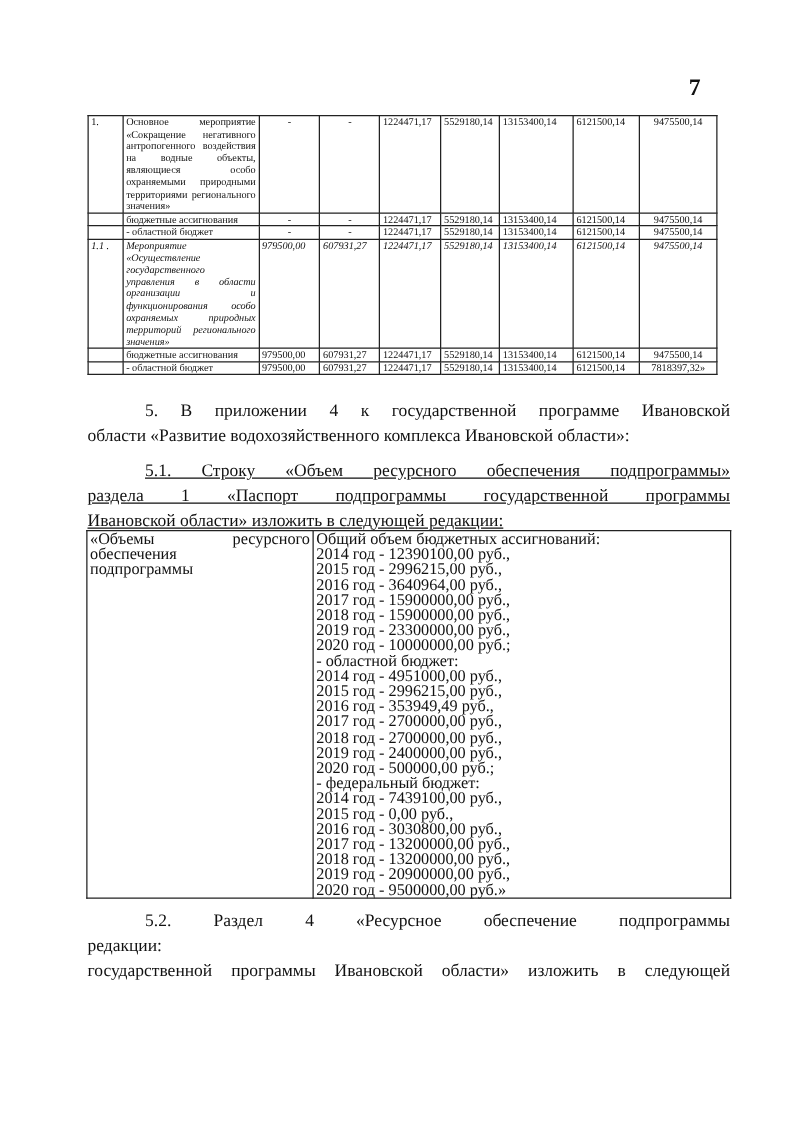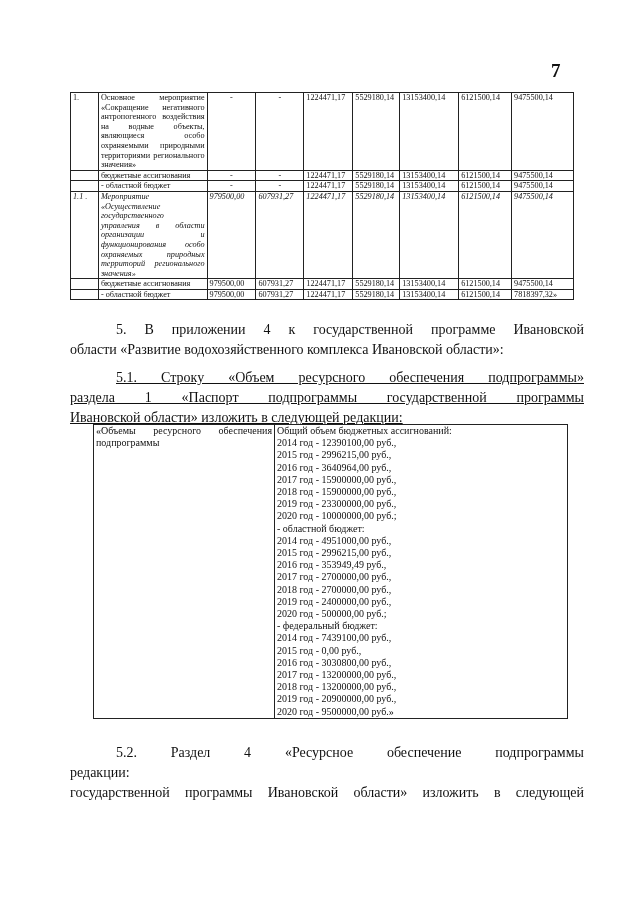--- a/index.html
+++ b/index.html
@@ -8,30 +8,30 @@
   .page-num { position: absolute; left: 551px; top: 60px; font-size: 19px; font-weight: bold; }
 
   table { border-collapse: collapse; position: absolute; }
   td { border: 1px solid #222; padding: 0 2px; vertical-align: top; }
 
   #t1 { left: 70px; top: 92px; width: 504px; font-size: 8.2px; line-height: 9.6px; }
   #t1 td { height: 9px; white-space: nowrap; }
   #t1 td.desc { white-space: normal; text-align: justify; margin-left: 32px; }
   #t1 td.num { text-align: left; }
   #t1 td.dash { text-align: center; }
-  #t1 td.n9 { }
+  #t1 td.n9 { text-align: center; }
   #t1 tr.big1 td { height: 76px; }
   #t1 tr.big2 td { height: 86px; font-style: italic; }
 
   .para { position: absolute; left: 70px; width: 514px; font-size: 14px; line-height: 20px; text-align: justify; }
   .para .line { display: block; text-align-last: justify; }
   .para .line.last { text-align-last: left; }
   .ind { padding-left: 46px; }
 
-  #t2 { left: 69px; top: 424px; width: 475px; font-size: 10px; line-height: 12.2px; margin-left: 24px; }
+  #t2 { left: 69px; top: 424px; width: 516px; font-size: 13px; line-height: 12.2px; }
   #t2 td.lbl { width: 176px; text-align: justify; height: 293px; }
   #t2 td.lbl .l1 { display:block; text-align-last: justify; }
   #t2 td.vals div { white-space: nowrap; }
 </style>
 </head>
 <body>
 
 <div class="page-num">7</div>
 
 <table id="t1">
@@ -157,17 +157,17 @@
           <div>2016 год - 3030800,00 руб.,</div>
           <div>2017 год - 13200000,00 руб.,</div>
           <div>2018 год - 13200000,00 руб.,</div>
           <div>2019 год - 20900000,00 руб.,</div>
           <div>2020 год - 9500000,00 руб.»</div>
         </td>
   </tr>
 </tbody>
   </table>
 
-<div class="para" style="top:743px;">
+<div class="para" style="top:728px;">
   <span class="line ind">5.2. Раздел 4 «Ресурсное обеспечение подпрограммы</span>
   <span class="line last">редакции:</span>
   <span class="line">государственной программы Ивановской области» изложить в следующей</span>
 </div>
 
 </body></html>

